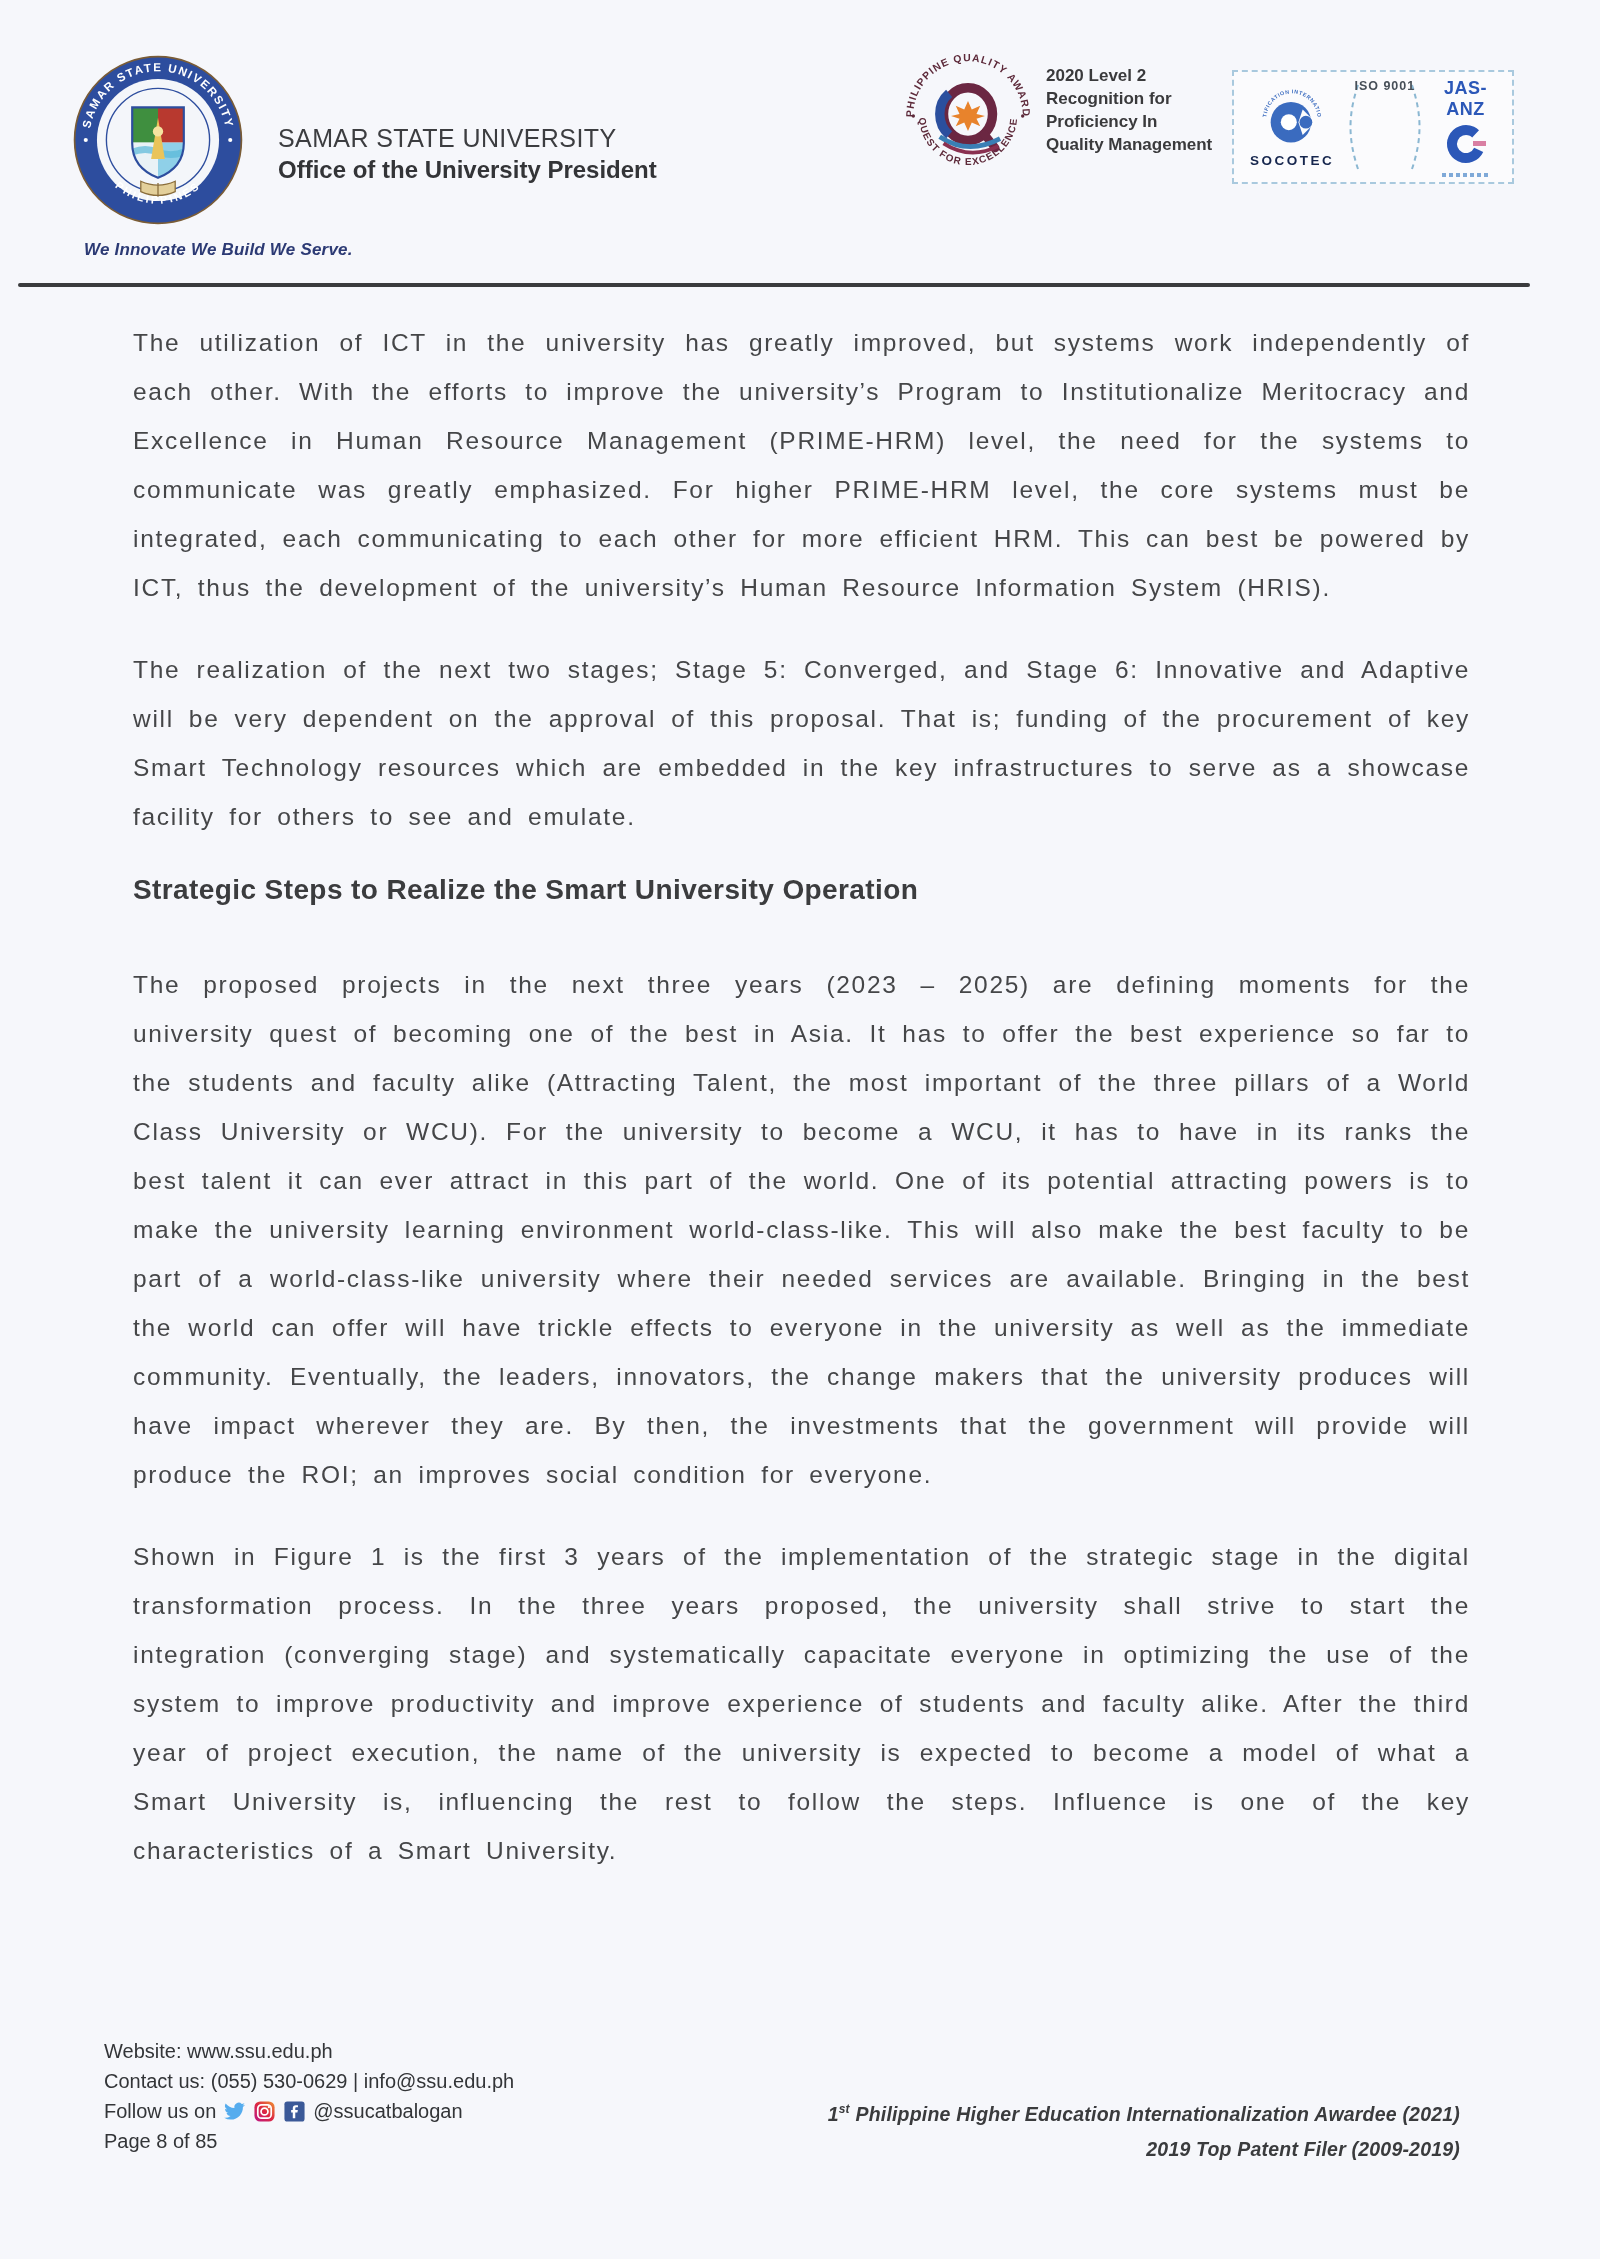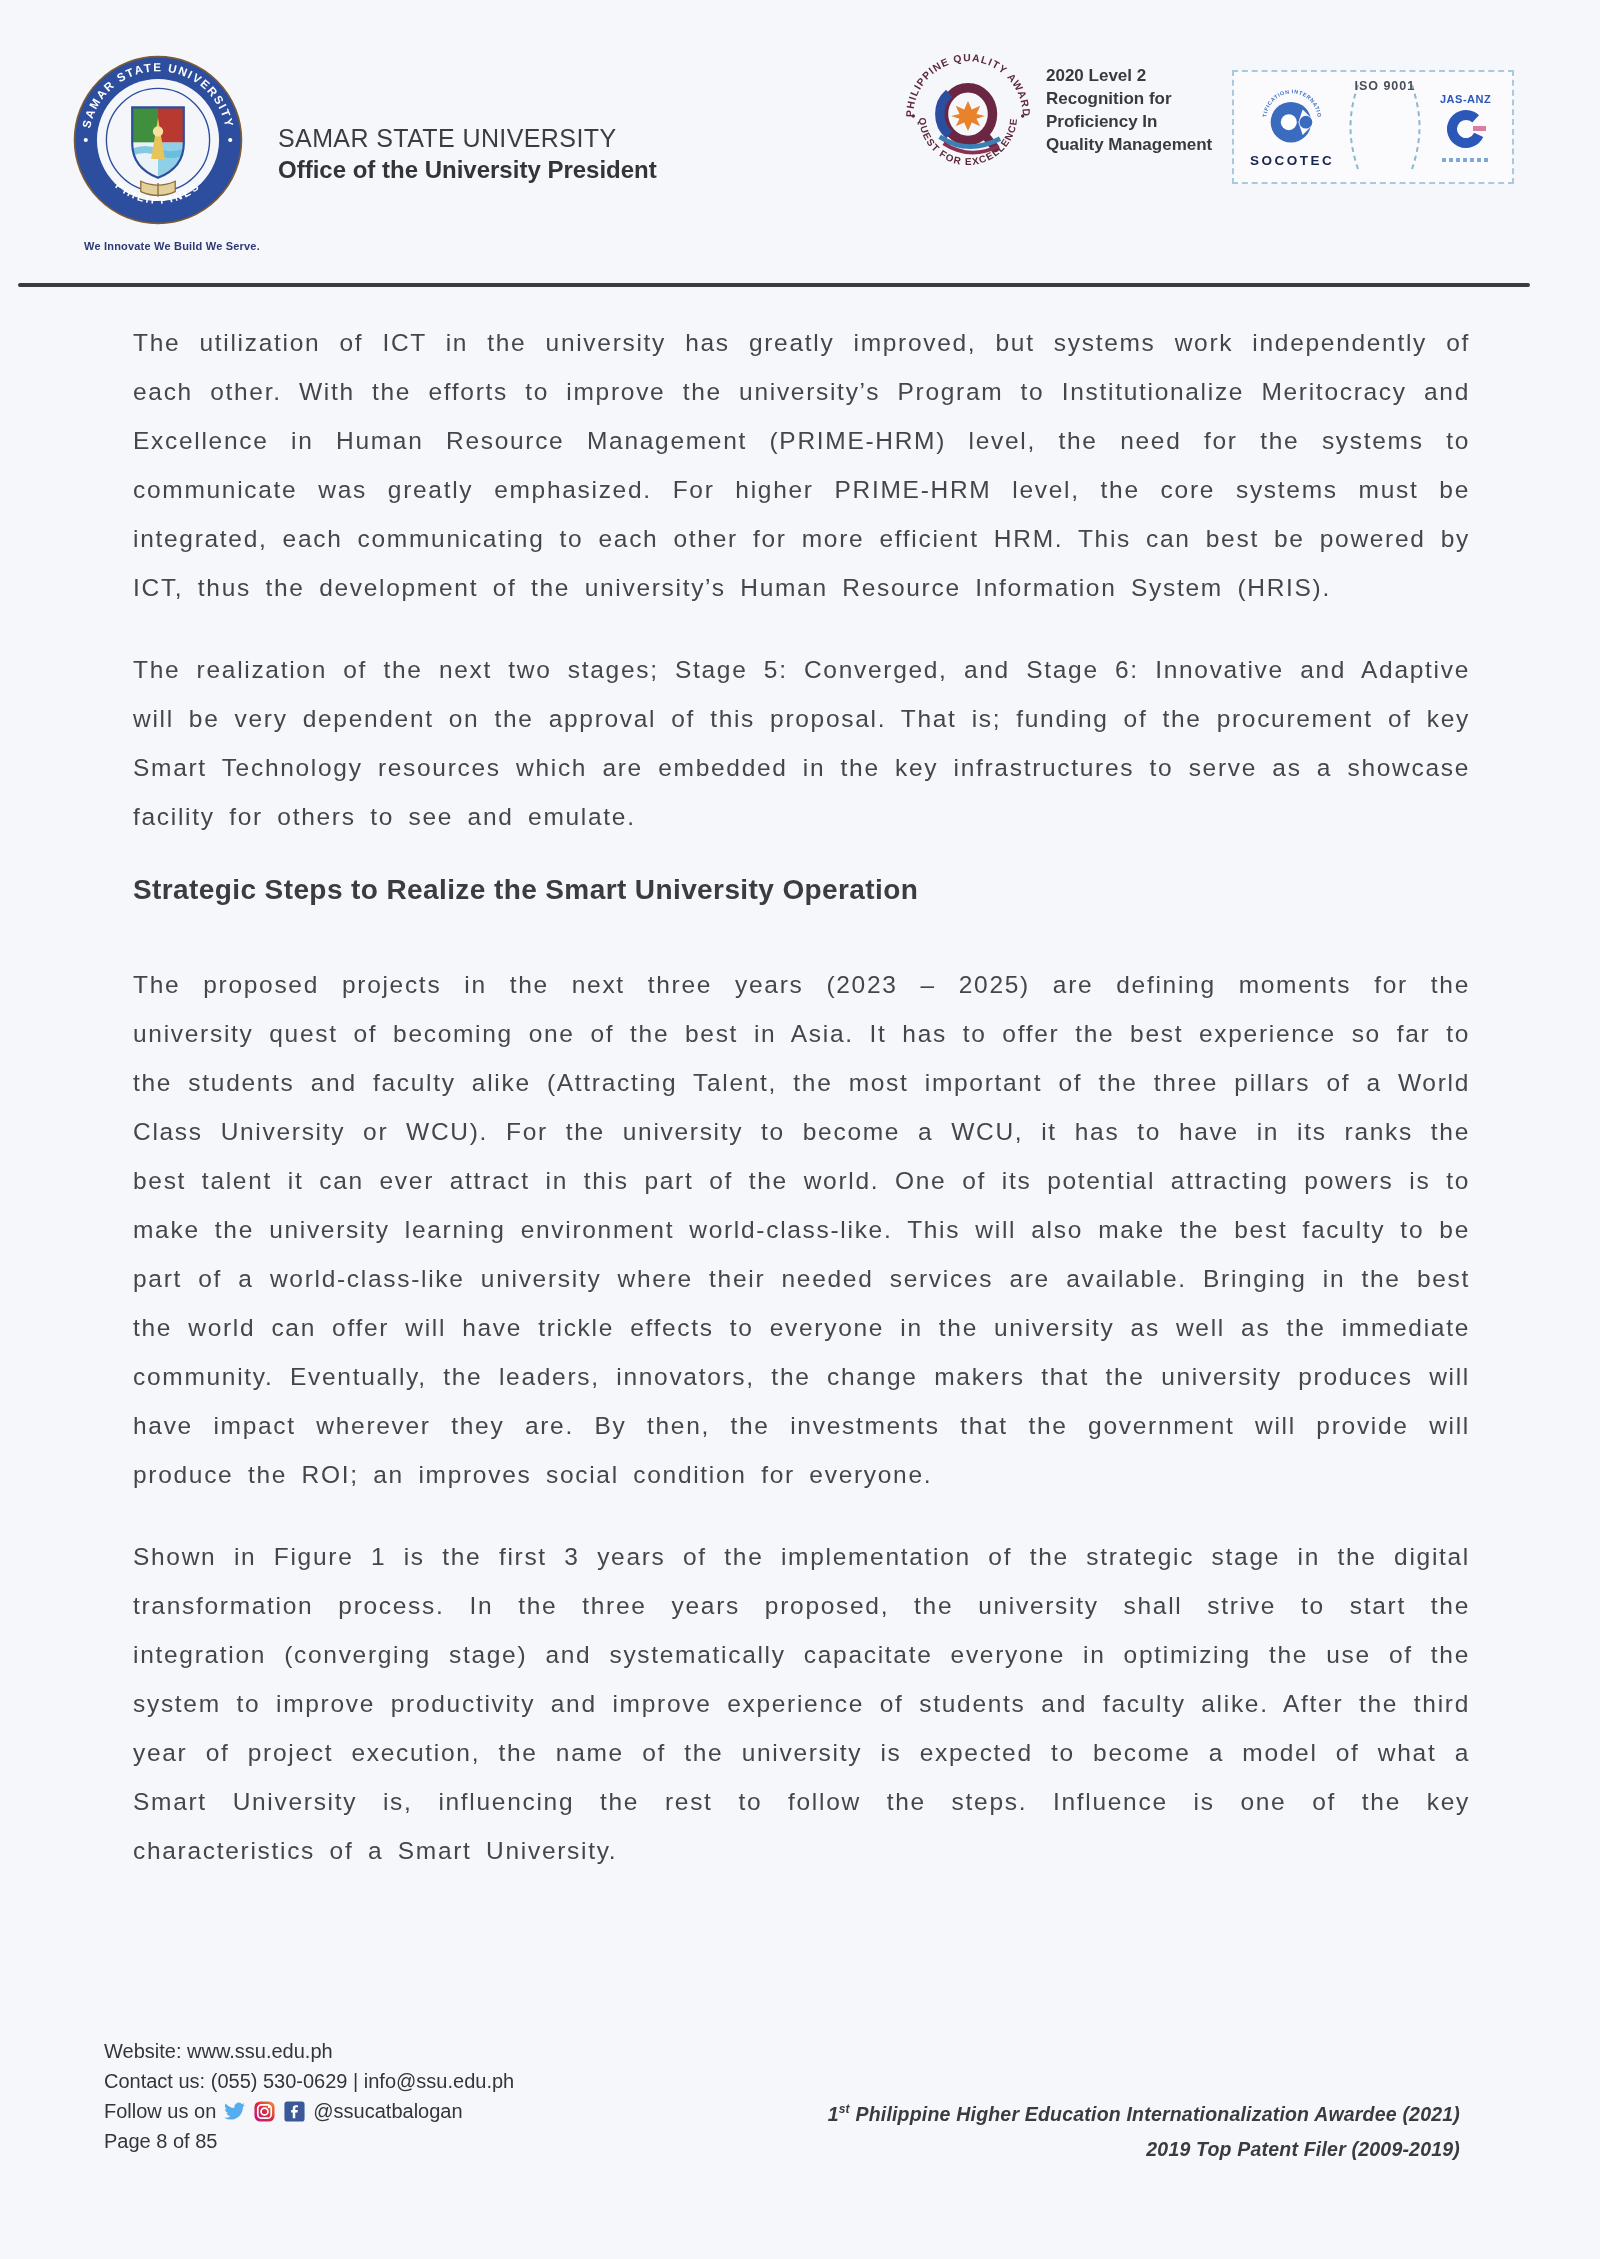--- a/index.html
+++ b/index.html
@@ -3,40 +3,40 @@
 <meta charset="utf-8">
 <style>
   html,body{margin:0;padding:0;background:#e8e9ee;}
   .page{
     position:relative;width:1600px;height:2259px;margin:0 auto;
     background:#f6f7fb;overflow:hidden;
     font-family:"Liberation Sans", sans-serif;color:#46474a;
   }
   
   .seal{position:absolute;left:72px;top:54px;width:172px;height:172px;}
-  .tagline{position:absolute;left:84px;top:240px;font-size:11px;font-weight:700;color:#2c3a74;letter-spacing:.2px;}
+  .tagline{position:absolute;left:84px;top:240px;font-size:17px;font-weight:700;color:#2c3a74;letter-spacing:.2px;font-style:italic;}
   .univ-block{position:absolute;left:278px;top:122px;line-height:32px;}
   .univ-name{font-size:25px;color:#3c3d40;letter-spacing:.4px;}
   .univ-addr{font-size:24px;color:#3c3d40;}
   .univ-office{font-size:24px;font-weight:700;color:#333437;}
   .pqa-logo{position:absolute;left:902px;top:50px;width:132px;height:132px;}
   .pqa-text{position:absolute;left:1046px;top:64px;font-size:17px;font-weight:700;color:#3a3a3c;line-height:23px;}
   .cert-box{
     position:absolute;left:1232px;top:70px;width:282px;height:114px;
     border:2px dashed #a9c9de;background:rgba(255,255,255,.55);
     display:flex;align-items:center;justify-content:space-between;
     box-sizing:border-box;padding:4px 8px;
   }
   .ci-wrap{width:102px;text-align:center;}
   .ci-brand{font-size:13.5px;font-weight:800;color:#16264e;letter-spacing:2.5px;margin-top:-2px;}
   .iso-mid{position:relative;width:86px;height:96px;display:flex;align-items:flex-start;justify-content:center;}
   .iso-mid svg{position:absolute;left:0;top:0;}
   .iso-text{font-size:12.5px;font-weight:700;color:#474f58;letter-spacing:1px;position:relative;}
   .jas{width:78px;text-align:center;}
-  .jas-label{font-size:11px;font-weight:800;color:#2b57b8;letter-spacing:.5px;}
+  .jas-label{font-size:18px;font-weight:800;color:#2b57b8;letter-spacing:.5px;}
   .jas-reg{width:48px;height:4px;margin:3px auto 0;background:repeating-linear-gradient(90deg,#7fa9d8 0 4px,transparent 4px 7px);}
   .divider{position:absolute;left:18px;right:70px;top:283px;height:4px;background:#3a3b3d;border-radius:2px;}
   
   .content{position:absolute;left:133px;top:318px;width:1337px;}
   .content p{
     margin:0 0 33px 0;font-size:24.5px;line-height:49px;color:#454648;
     text-align:justify;letter-spacing:1.7px;word-spacing:6px;
   }
   .content h1{
     margin:30px 0 54px 0;font-size:28px;font-weight:700;color:#3b3c3e;letter-spacing:.4px;

